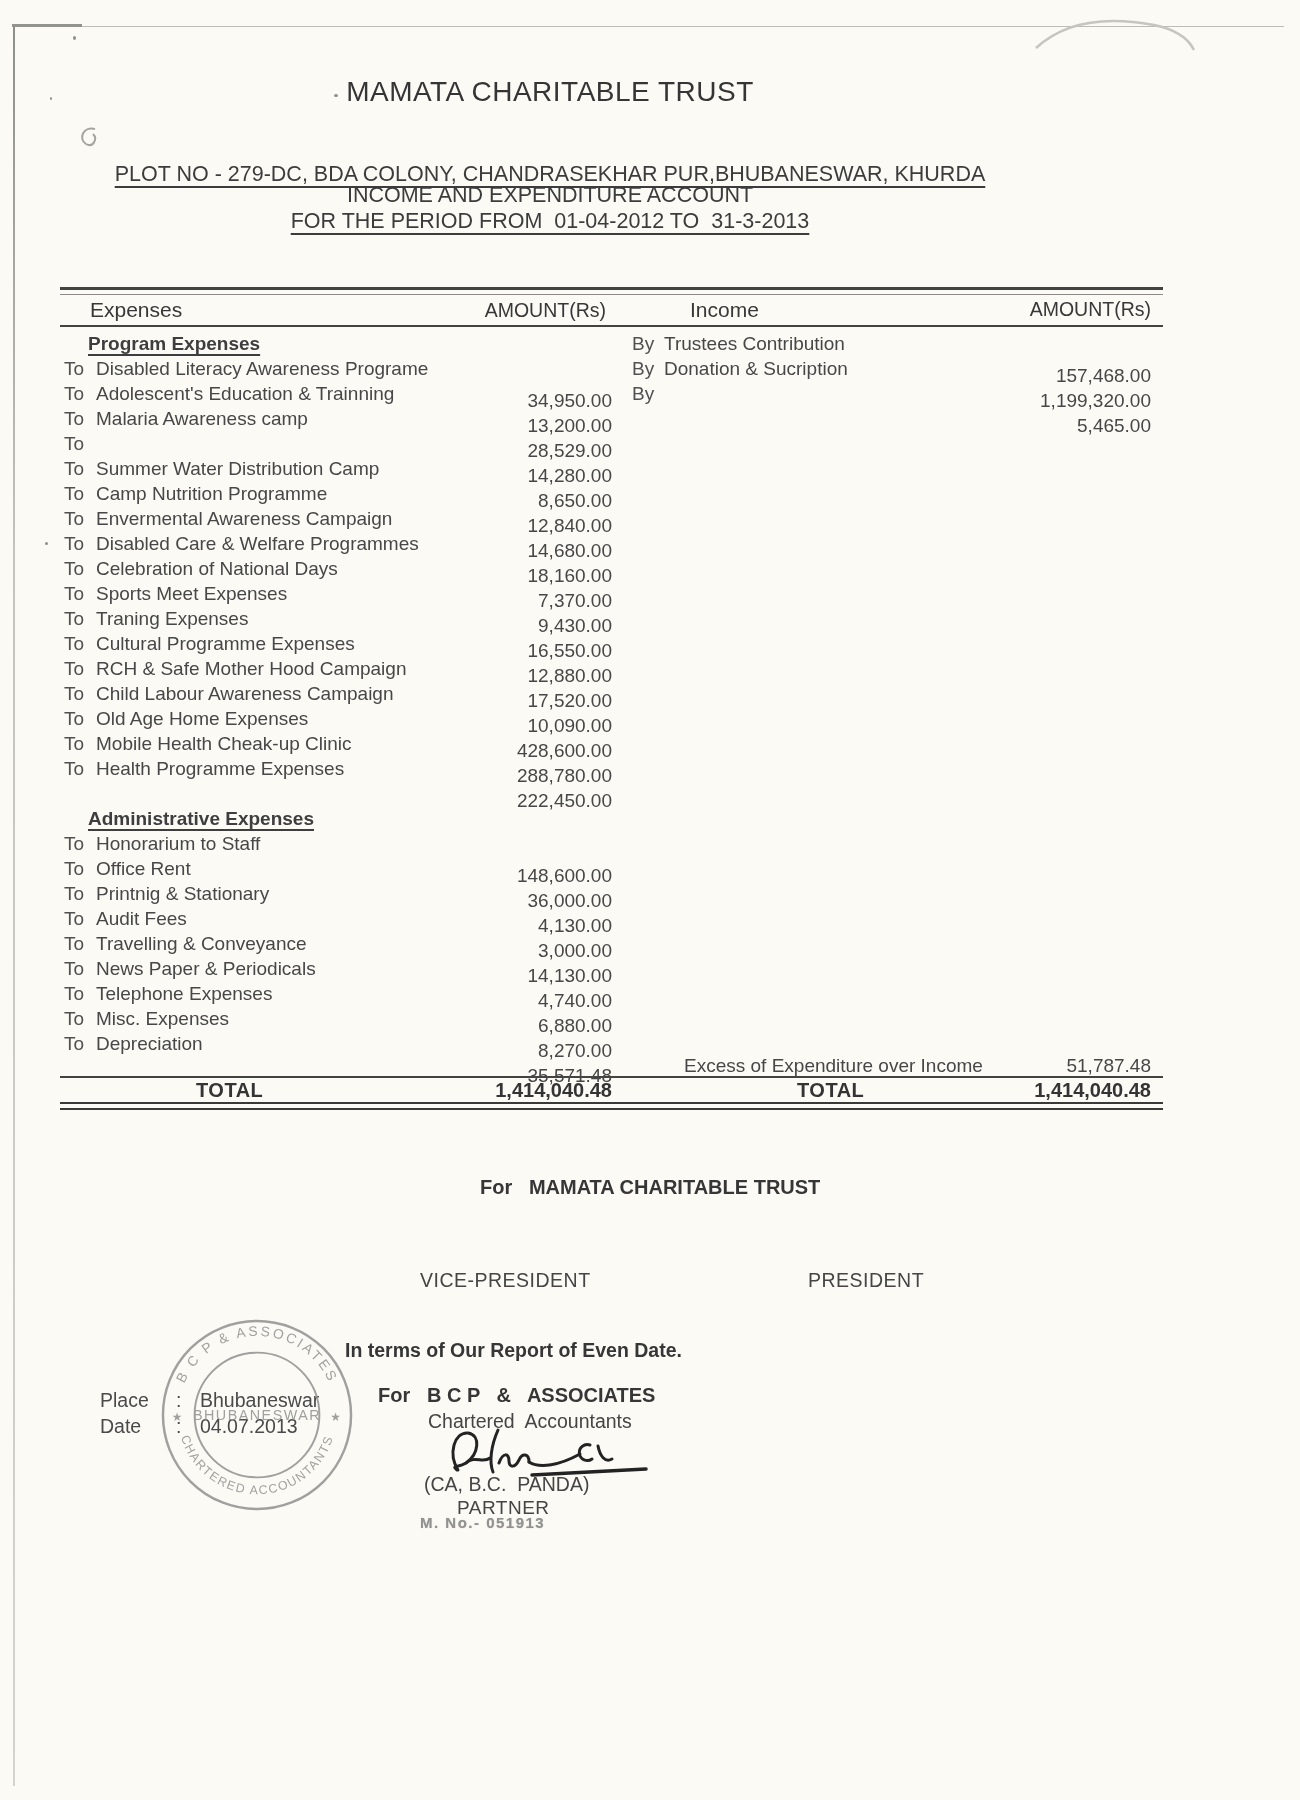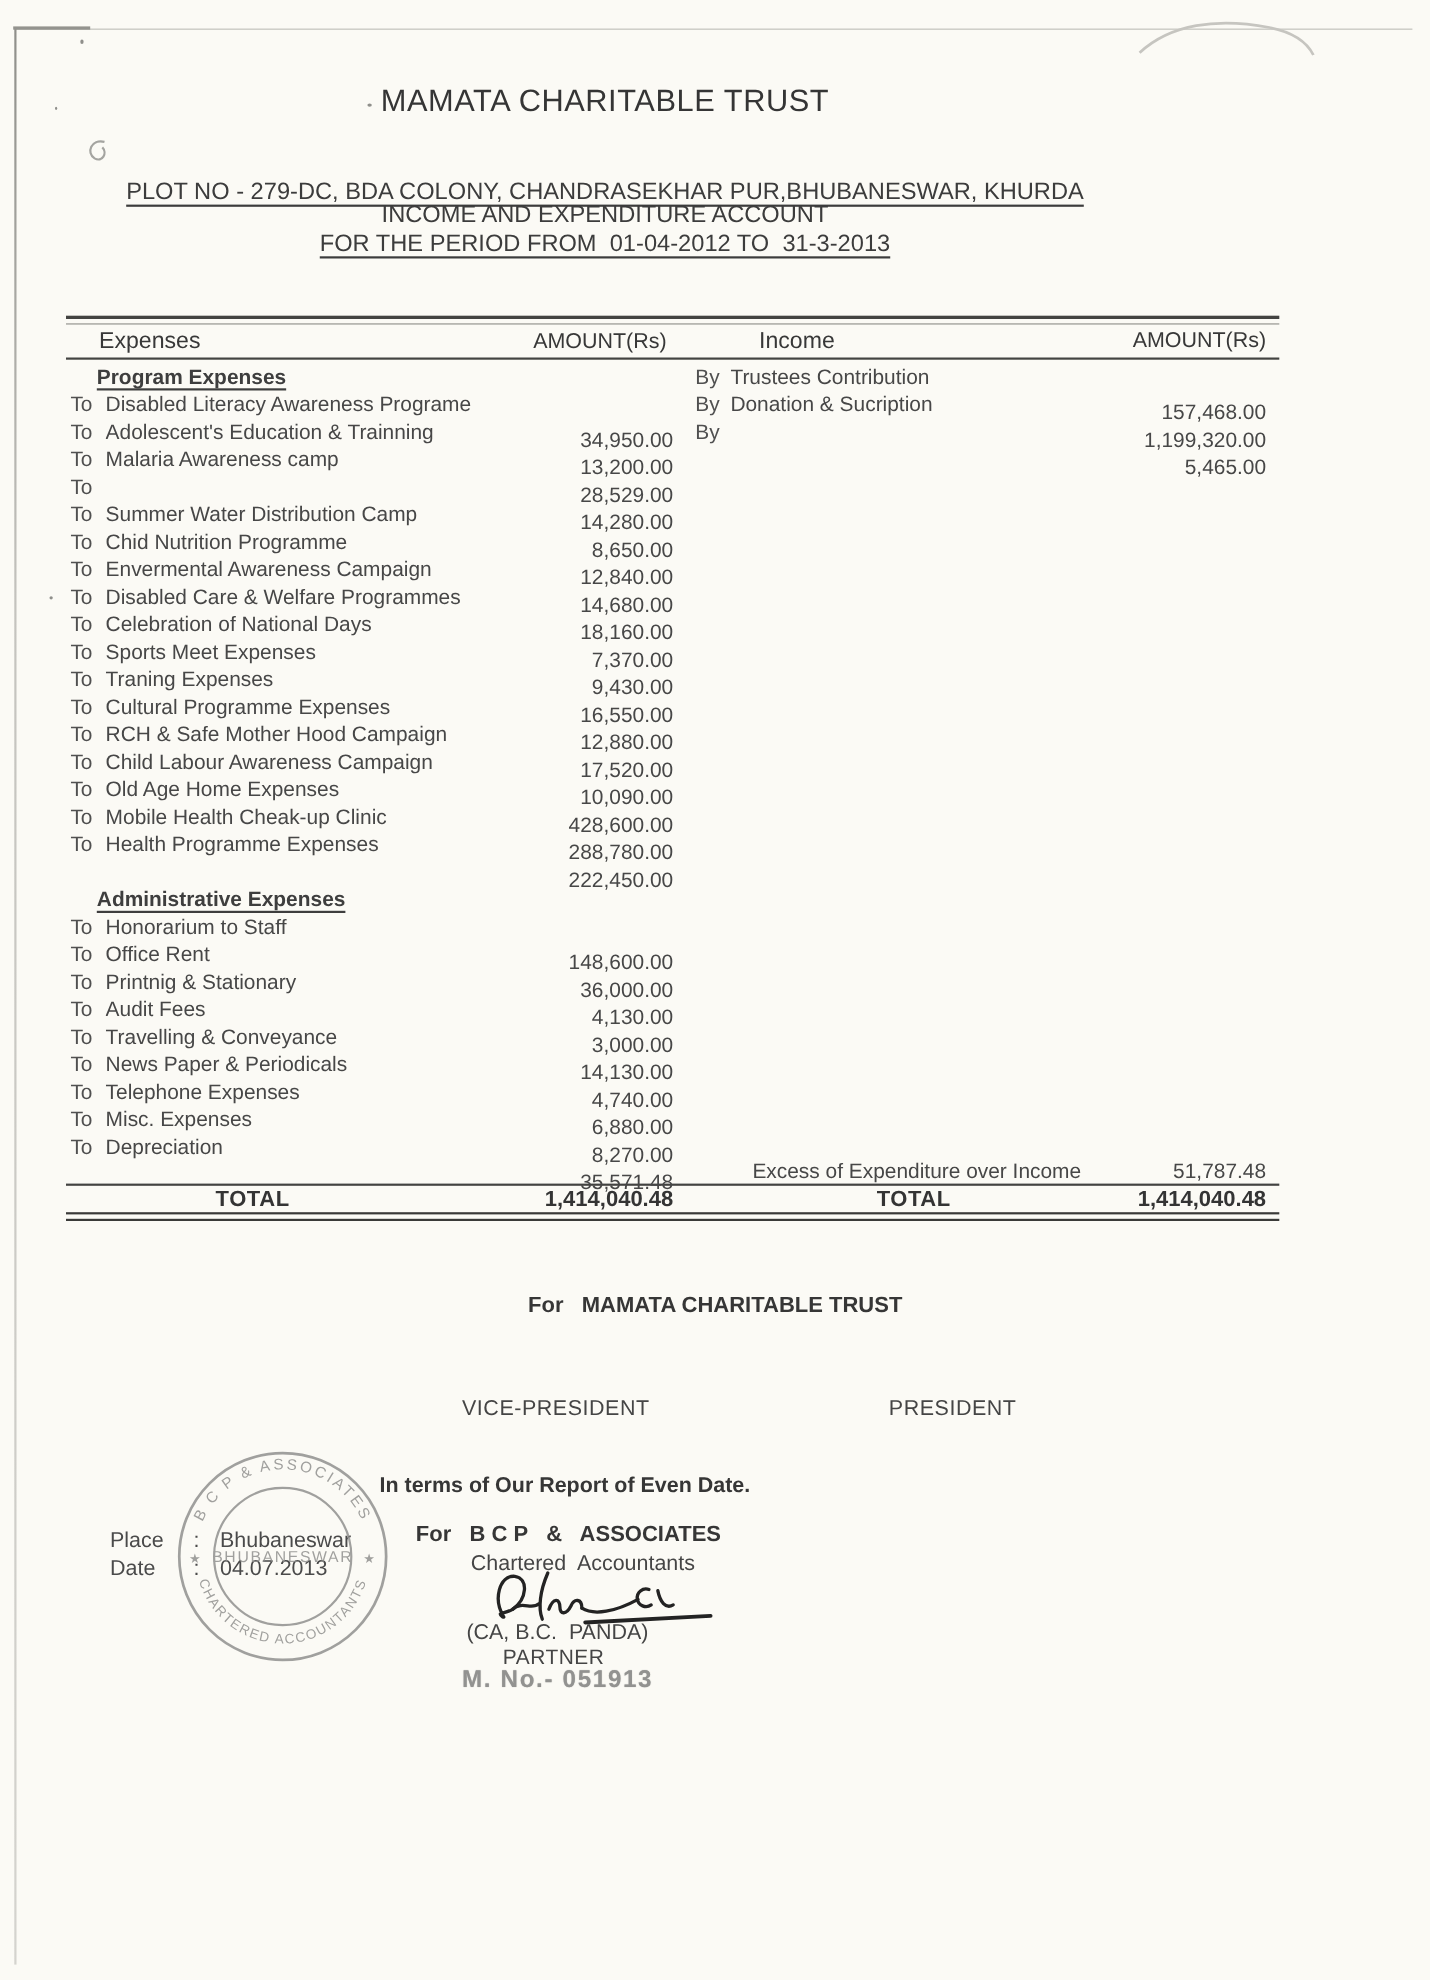--- a/index.html
+++ b/index.html
@@ -74,21 +74,21 @@
   
   .for-trust{position:absolute;left:480px;top:1176px;font-size:20px;font-weight:700;color:#363636;}
   .vice-president{position:absolute;left:420px;top:1269px;font-size:19.5px;color:#454545;letter-spacing:.5px;}
   .president{position:absolute;left:808px;top:1269px;font-size:19.5px;color:#454545;letter-spacing:.5px;}
   .report-note{position:absolute;left:345px;top:1339px;font-size:19.5px;font-weight:700;color:#363636;}
   .for-firm{position:absolute;left:378px;top:1384px;font-size:20px;font-weight:700;color:#363636;}
   .firm-type{position:absolute;left:428px;top:1410px;font-size:19.5px;color:#454545;}
   .signature-svg{position:absolute;left:438px;top:1424px;}
   .signatory{position:absolute;left:424px;top:1473px;font-size:19.5px;color:#454545;}
   .designation{position:absolute;left:457px;top:1497px;font-size:19px;color:#454545;letter-spacing:.5px;}
-  .membership-no{position:absolute;left:420px;top:1514px;font-size:22px;font-weight:700;color:#929290;
+  .membership-no{position:absolute;left:420px;top:1514px;font-size:15px;font-weight:700;color:#929290;
     letter-spacing:1.5px;text-shadow:0 0 1px #b5b5b2;}
   .place-line{position:absolute;left:100px;top:1389px;display:flex;font-size:19.5px;color:#4a4a4a;}
   .date-line{position:absolute;left:100px;top:1415px;display:flex;font-size:19.5px;color:#4a4a4a;}
   .pd-label{width:76px;}
   .pd-colon{width:24px;}
   .stamp-svg{position:absolute;left:158px;top:1316px;opacity:.82;}
   .stamp-text{fill:#8d8d8b;font-family:"Liberation Sans","DejaVu Sans",sans-serif;}
   .curl-svg{position:absolute;left:1030px;top:12px;}
   .squiggle-svg{position:absolute;left:76px;top:124px;}
 </style>
@@ -156,21 +156,21 @@
             <span class="pfx">To</span>
             <span class="amt">14,280.00</span>
           </div>
           <div class="trow">
             <span class="pfx">To</span>
             <span class="lbl">Summer Water Distribution Camp</span>
             <span class="amt">8,650.00</span>
           </div>
           <div class="trow">
             <span class="pfx">To</span>
-            <span class="lbl">Chid Nutrition Programme</span>
+            <span class="lbl">Camp Nutrition Programme</span>
             <span class="amt">12,840.00</span>
           </div>
           <div class="trow">
             <span class="pfx">To</span>
             <span class="lbl">Envermental Awareness Campaign</span>
             <span class="amt">14,680.00</span>
           </div>
           <div class="trow">
             <span class="pfx">To</span>
             <span class="lbl">Disabled Care &amp; Welfare Programmes</span>

